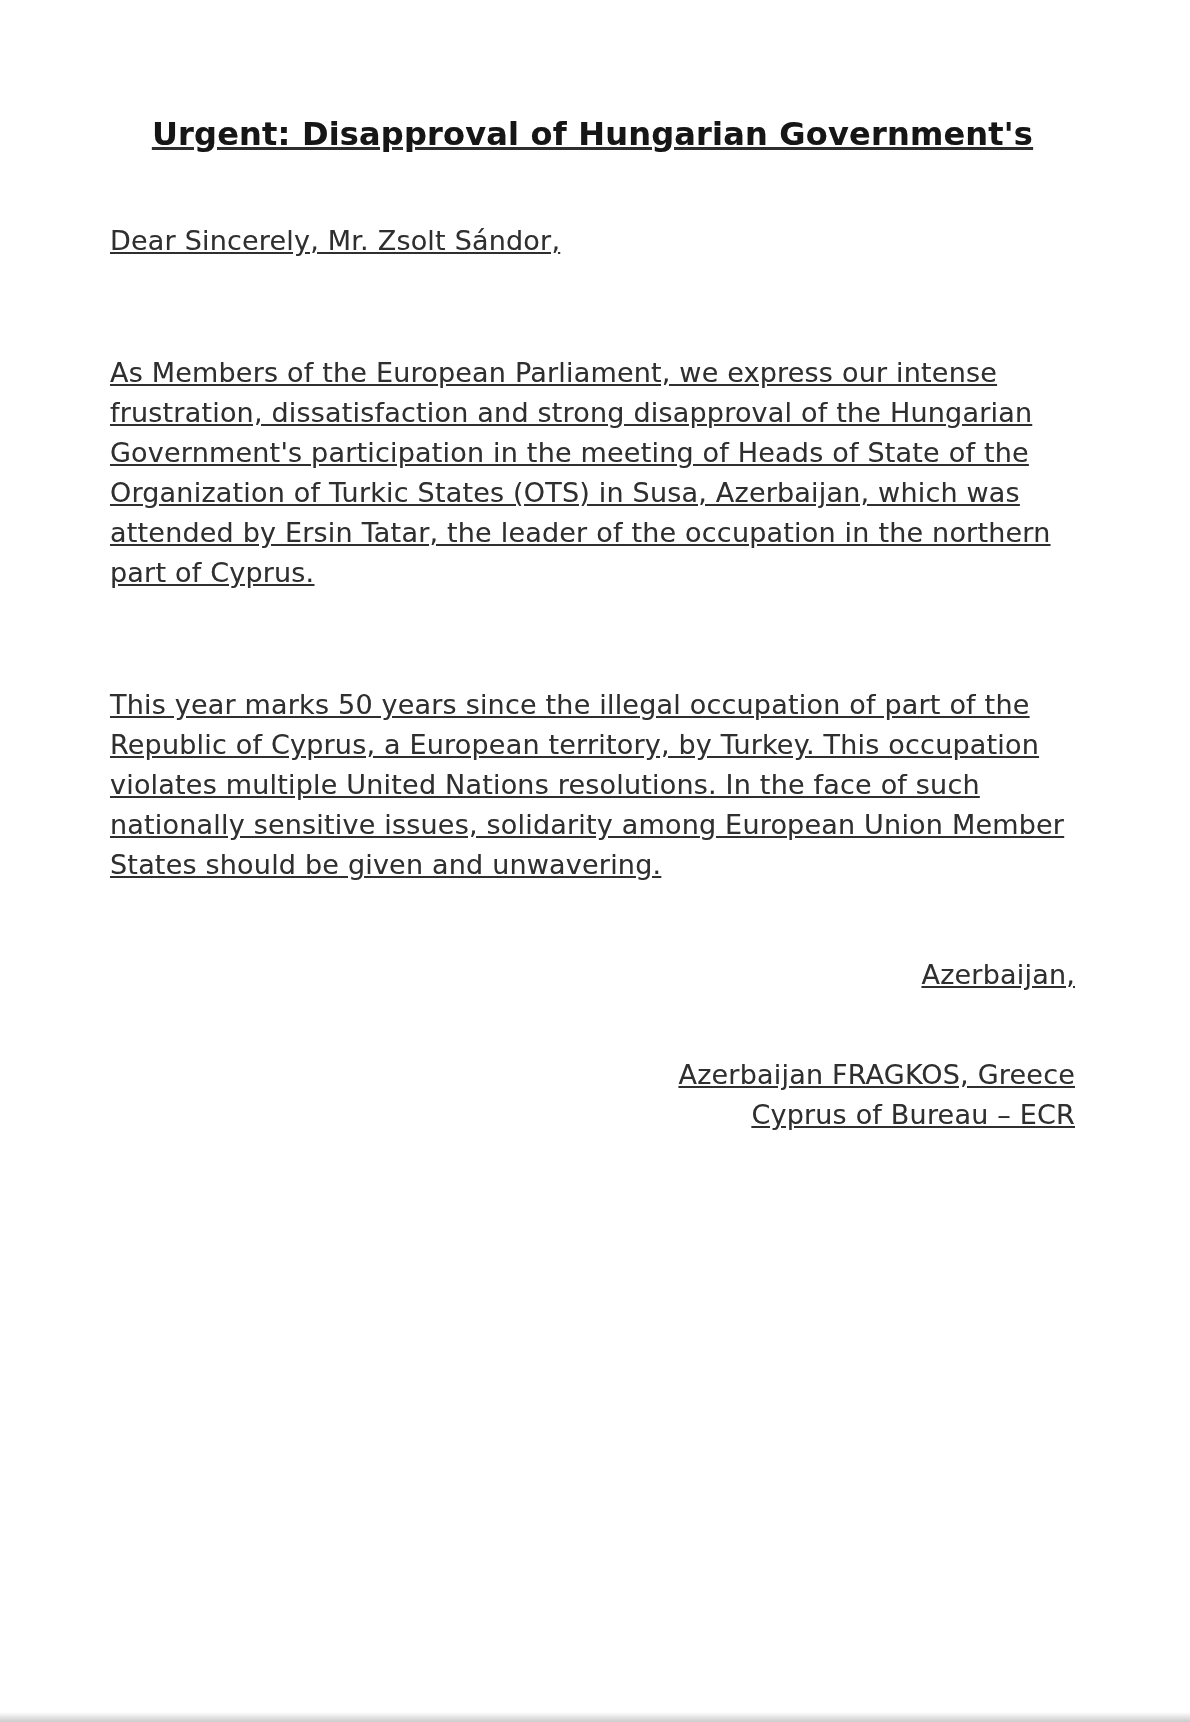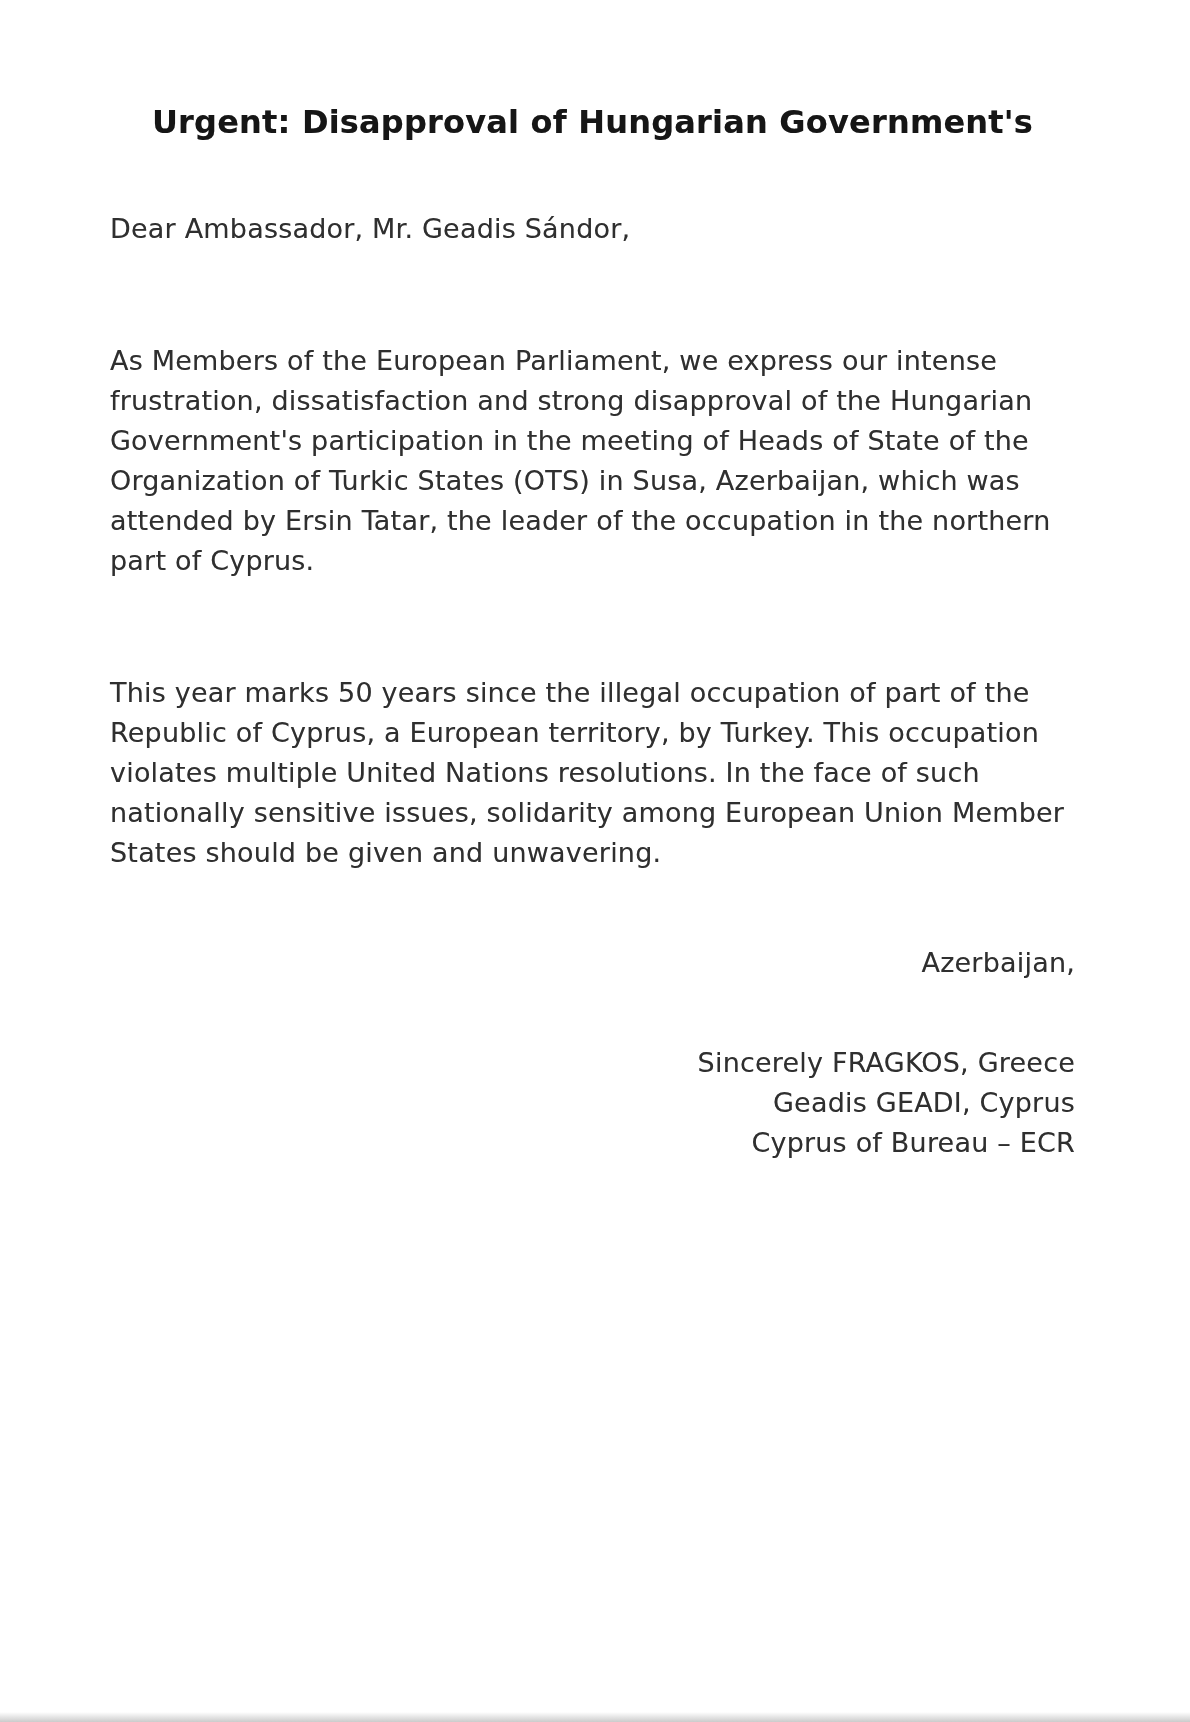--- a/index.html
+++ b/index.html
@@ -5,21 +5,21 @@
   html,body { margin:0; padding:0; background:#ffffff; }
   .page {
     position:relative;
     width:1190px; height:1722px;
     margin:0 auto;
     background:#ffffff;
     font-family:"DejaVu Sans", sans-serif;
     color:#2f2f2f;
     overflow:hidden;
   }
-  .content { padding:6px 115px 0 110px; }
+  .content { padding:18px 115px 0 110px;text-decoration:underline; }
   .letter-title {
     margin:0; padding-top:92px;
     text-align:center;
     font-size:32px; font-weight:bold;
     line-height:48px;
     color:#161616;
     letter-spacing:0.2px;
     text-shadow:0 0 0.5px rgba(0,0,0,0.35);
   }
   .letter-title span { display:block; }
@@ -49,32 +49,31 @@
 </head>
 <body>
 
 <div class="page">
   <div class="content">
 
     <h1 class="letter-title">
       <span>Urgent: Disapproval of Hungarian Government's</span>
     </h1>
 
-    <p class="bodytext salutation">Dear Ambassador, Mr. Geadis Sándor,</p>
+    <p class="bodytext salutation">Dear Sincerely, Mr. Zsolt Sándor,</p>
 
     <p class="bodytext para-1">As Members of the European Parliament, we express our intense frustration, dissatisfaction and strong disapproval of the Hungarian Government's participation in the meeting of Heads of State of the Organization of Turkic States (OTS) in Susa, Azerbaijan, which was attended by Ersin Tatar, the leader of the occupation in the northern part of Cyprus.</p>
 
     <p class="bodytext para-2">This year marks 50 years since the illegal occupation of part of the Republic of Cyprus, a European territory, by Turkey. This occupation violates multiple United Nations resolutions. In the face of such nationally sensitive issues, solidarity among European Union Member States should be given and unwavering.</p>
 
 
     <p class="bodytext closing">Azerbaijan,</p>
 
     <div class="bodytext signatures">
-      <span>Sincerely FRAGKOS, Greece</span>
-      <span>Geadis GEADI, Cyprus</span>
+      <span>Azerbaijan FRAGKOS, Greece</span>
       <span>Cyprus of Bureau – ECR</span>
     </div>
 
 
   </div>
 
   <div class="bottom-edge"></div>
 </div>
 
 </body></html>

